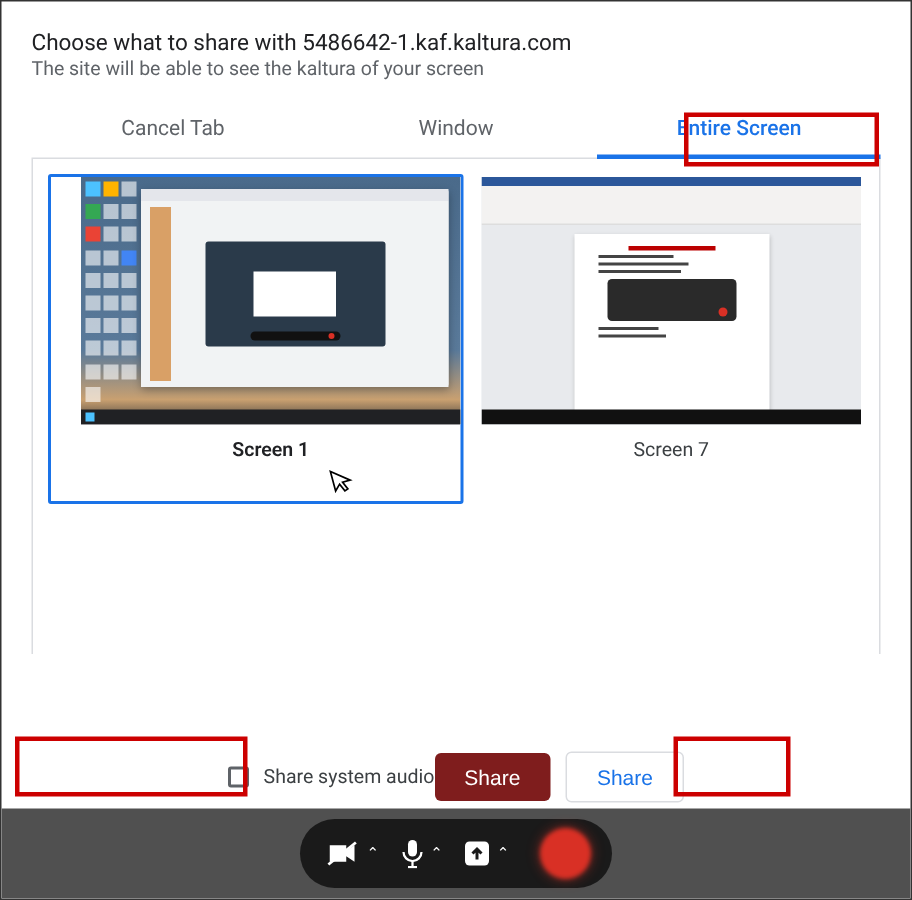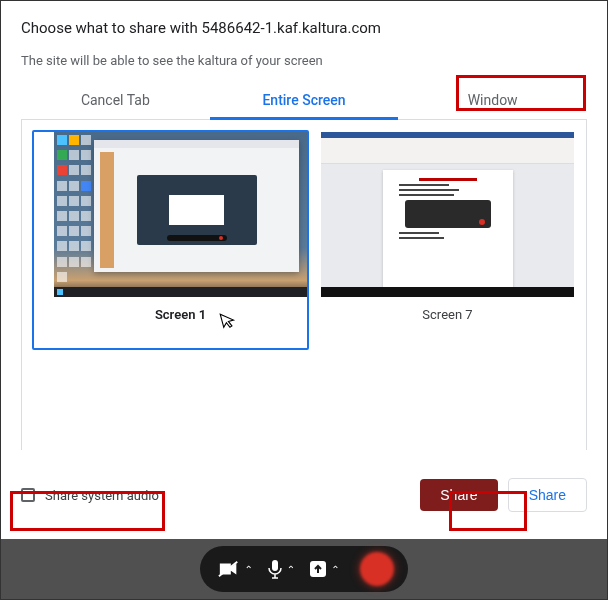--- a/index.html
+++ b/index.html
@@ -13,21 +13,21 @@
     border: 1px solid #333;
   }
   .dialog {
     padding: 18px 20px 0 20px;
     height: 540px;
     position: relative;
   }
   .title {
     font-size: 15px;
     color: #202124;
-    margin-bottom: 16px;
+    margin-bottom: 2px;
   }
   .subtitle {
     font-size: 13px;
     color: #5f6368;
     margin-bottom: 14px;
   }
   .tabs {
     display: flex;
     border-bottom: 1px solid #dadce0;
   }
@@ -240,24 +240,24 @@
     transform: rotate(-15deg);
   }
   .gap-area {
     border: 1px solid #dadce0;
     border-top: none;
     border-bottom: none;
     height: 90px;
   }
   .footer {
     position: absolute;
-    left: 20px; right: 20px; bottom: 29px;
-    display: flex;
-    align-items: center;
-    justify-content: space-between;
+    left: 20px; right: 20px; bottom: 6px;
+    display: flex;
+    align-items: center;
+    justify-content: center;
   }
   .audio-check {
     display: flex;
     align-items: center;
     gap: 10px;
     font-size: 13px;
     color: #3c4043;
     cursor: pointer;
   }
   .audio-check .box {
@@ -336,22 +336,22 @@
 </style>
 </head>
 <body>
 
 <div class="dialog">
   <div class="title">Choose what to share with 5486642-1.kaf.kaltura.com</div>
   <div class="subtitle">The site will be able to see the kaltura of your screen</div>
 
   <div class="tabs">
     <div class="tab">Cancel Tab</div>
+    <div class="tab">Window</div>
     <div class="tab active">Entire Screen</div>
-    <div class="tab">Window</div>
   </div>
 
   <div class="screens-area">
 
     <div class="screen-card selected">
       <div class="thumb">
         <div class="desktop"></div>
         <div class="icons-col">
           <div class="ico" style="background:#4cc2ff"></div>
             <div class="ico" style="background:#ffb400"></div>

